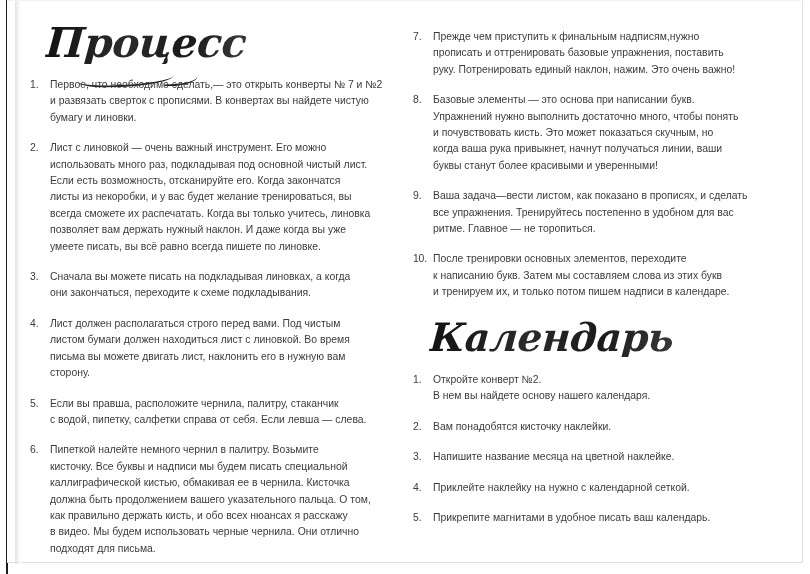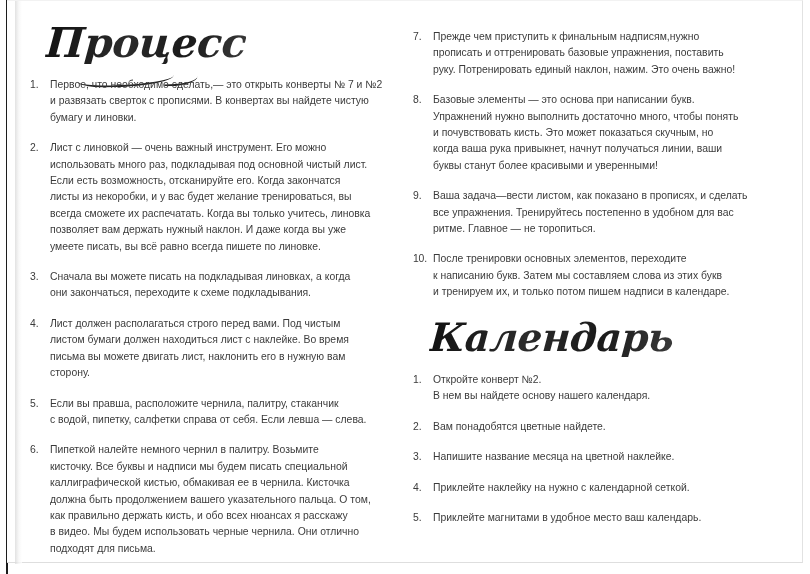--- a/index.html
+++ b/index.html
@@ -211,21 +211,21 @@
           <div class="step-body">
             <p>Сначала вы можете  писать на подкладывая линовках, а когда
 они закончаться, переходите к схеме подкладывания.</p>
           </div>
         </li>
 
         <li>
           <span class="step-num">4.</span>
           <div class="step-body">
             <p>Лист должен располагаться строго перед вами. Под чистым
-листом бумаги должен находиться лист с наклейке. Во время
+листом бумаги должен находиться лист с линовкой. Во время
 письма вы можете двигать лист, наклонить его в нужную вам
 сторону.</p>
           </div>
         </li>
 
         <li>
           <span class="step-num">5.</span>
           <div class="step-body">
             <p>Если вы правша, расположите чернила, палитру, стаканчик
 с водой, пипетку, салфетки справа от себя. Если левша — слева.</p>
@@ -304,42 +304,42 @@
           <span class="step-num">1.</span>
           <div class="step-body">
             <p>Откройте конверт №2.
 В нем вы найдете основу нашего календаря.</p>
           </div>
         </li>
 
         <li>
           <span class="step-num">2.</span>
           <div class="step-body">
-            <p>Вам понадобятся цветные найдете.</p>
+            <p>Вам понадобятся кисточку наклейки.</p>
           </div>
         </li>
 
         <li>
           <span class="step-num">3.</span>
           <div class="step-body">
             <p>Напишите название месяца на цветной наклейке.</p>
           </div>
         </li>
 
         <li>
           <span class="step-num">4.</span>
           <div class="step-body">
             <p>Приклейте наклейку на нужно с календарной сеткой.</p>
           </div>
         </li>
 
         <li>
           <span class="step-num">5.</span>
           <div class="step-body">
-            <p>Приклейте магнитами в удобное место ваш календарь.</p>
+            <p>Прикрепите магнитами в удобное писать ваш календарь.</p>
           </div>
         </li>
 
       </ol>
     </div>
 
   </div>
 </div>
 
 </body></html>

